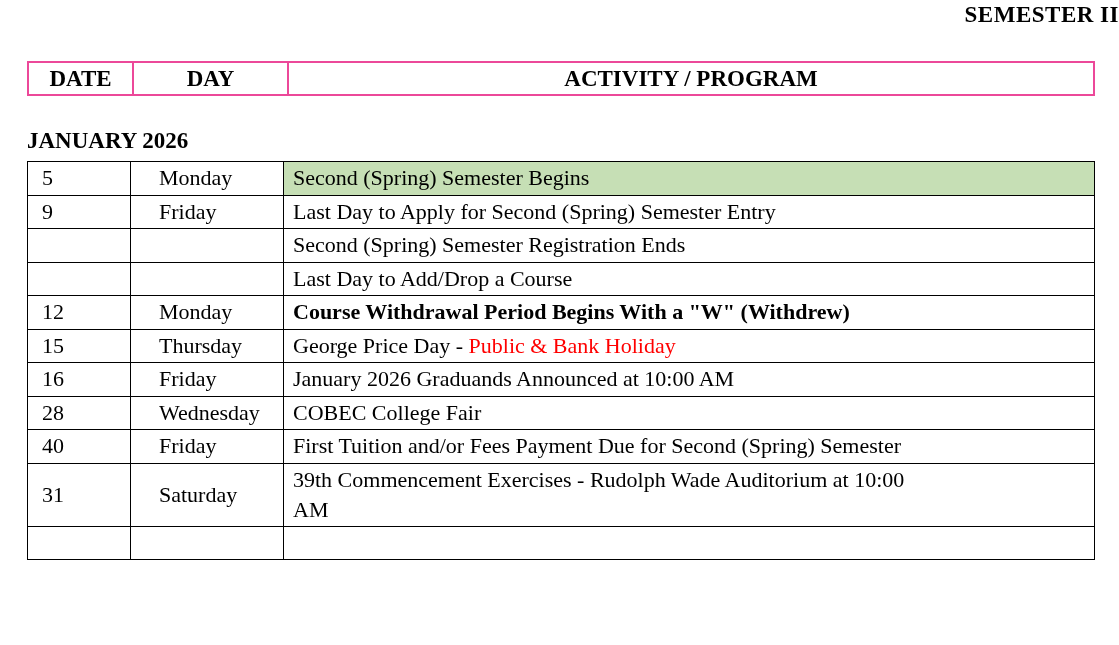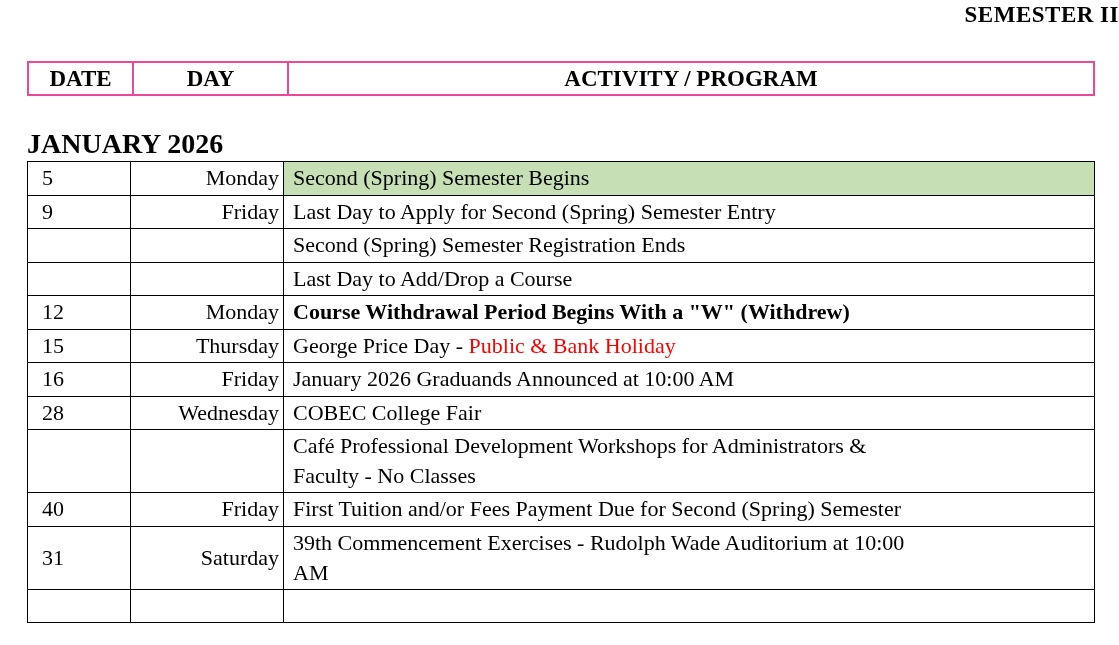--- a/index.html
+++ b/index.html
@@ -34,40 +34,40 @@
     height: 31px;
     text-align: center;
     font-weight: bold;
     font-size: 23px;
     padding: 0;
   }
   .month-label {
     position: absolute;
     left: 27px;
     top: 128px;
-    font-size: 28px;
+    font-size: 23px;
     font-weight: bold;
   }
   .main-table {
     position: absolute;
     left: 27px;
     top: 161px;
     width: 1068px;
   }
   .main-table tr { height: 33.5px; }
   .main-table td {
     border: 1.5px solid #000;
     font-size: 22px;
     line-height: 30px;
     padding: 1px 4px 1px 10px;
     vertical-align: middle;
     overflow: hidden;
   }
   .main-table td.col-date { padding-left: 14px; }
-  .main-table td.col-day  { padding-left: 16px; text-align: right; }
+  .main-table td.col-day  { padding-left: 28px; }
   .main-table td.col-activity { padding-left: 9px; white-space: pre-line; }
   .col-date-w { width: 103px; }
   .col-day-w  { width: 153px; }
   .green { background: var(--highlight-green, #c6dfb5); }
   .bold  { font-weight: bold; }
   .red-text { color: var(--holiday-red, #ff0000); }
 </style>
 </head>
 <body>
 
@@ -128,26 +128,20 @@
       <td class="col-date">16</td>
       <td class="col-day">Friday</td>
       <td class="col-activity"><span>January 2026 Graduands Announced at 10:00 AM</span></td>
     </tr>
         <tr>
       <td class="col-date">28</td>
       <td class="col-day">Wednesday</td>
       <td class="col-activity"><span>COBEC College Fair</span></td>
     </tr>
         <tr>
-      <td class="col-date"></td>
-      <td class="col-day"></td>
-      <td class="col-activity"><span>Café Professional Development Workshops for Administrators &amp;
-Faculty - No Classes</span></td>
-    </tr>
-        <tr>
       <td class="col-date">40</td>
       <td class="col-day">Friday</td>
       <td class="col-activity"><span>First Tuition and/or Fees Payment Due for Second (Spring) Semester</span></td>
     </tr>
         <tr>
       <td class="col-date">31</td>
       <td class="col-day">Saturday</td>
       <td class="col-activity"><span>39th Commencement Exercises - Rudolph Wade Auditorium at 10:00
 AM</span></td>
     </tr>

